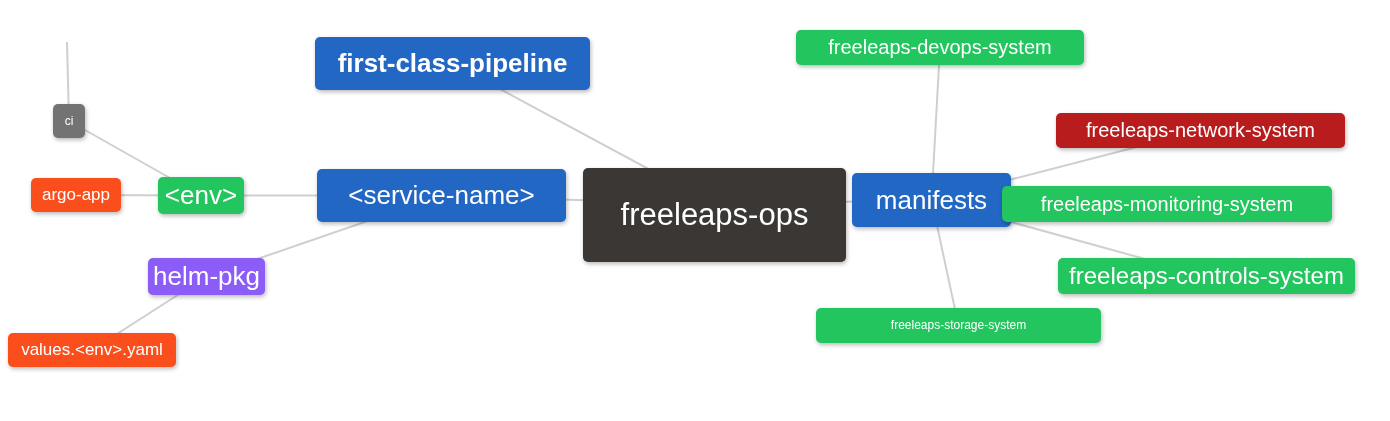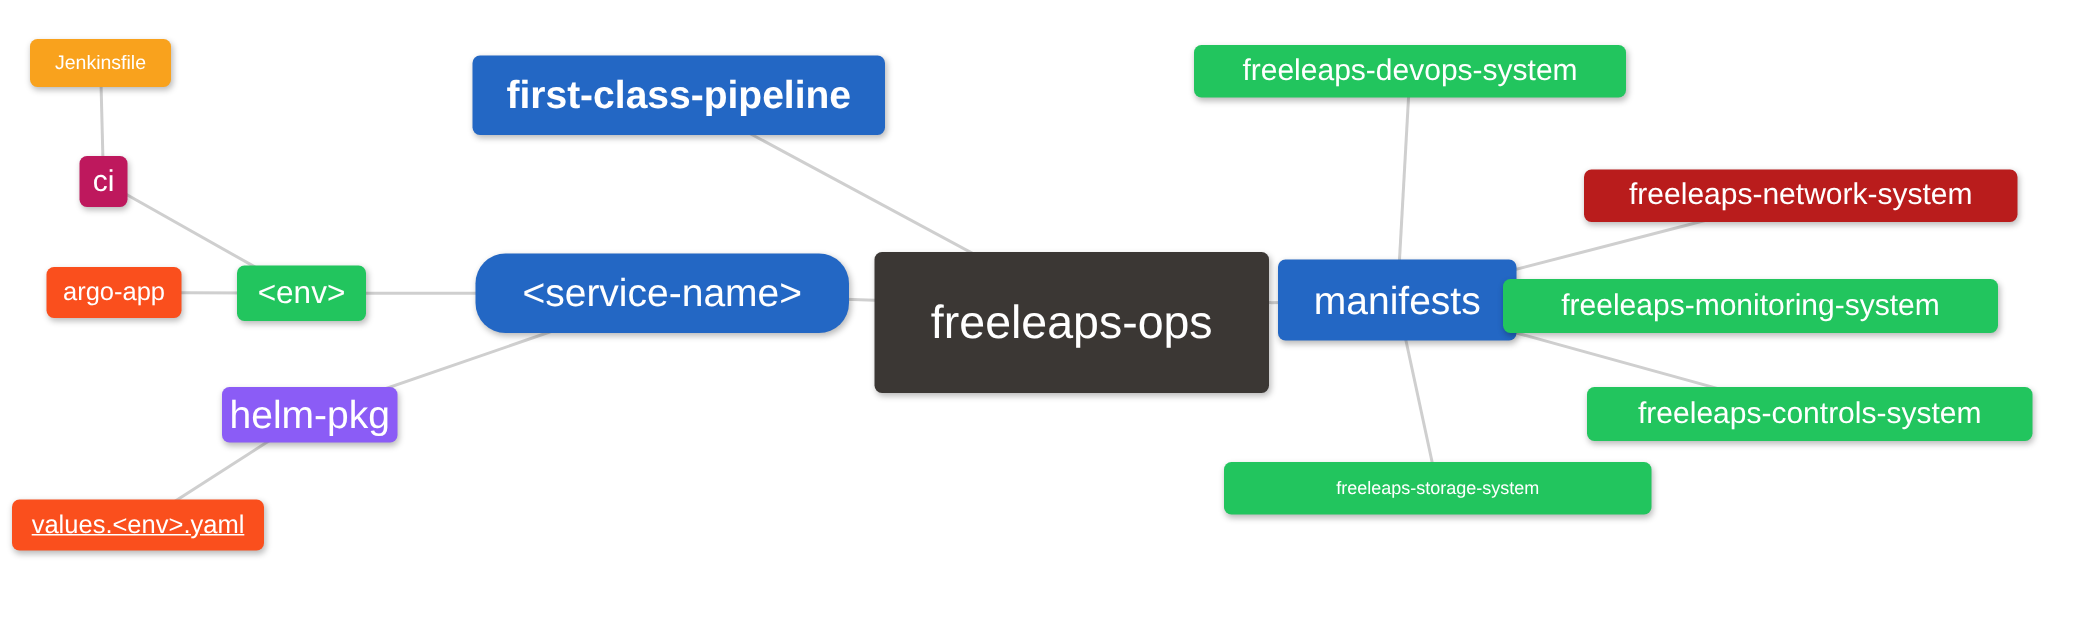--- a/index.html
+++ b/index.html
@@ -52,58 +52,55 @@
       <line x1="452.5" y1="63.5" x2="714.5" y2="204.5" stroke="#CFCFCF" stroke-width="2"></line>
       <line x1="441.5" y1="195.5" x2="714.5" y2="204.5" stroke="#CFCFCF" stroke-width="2"></line>
       <line x1="714.5" y1="204.5" x2="931.5" y2="200" stroke="#CFCFCF" stroke-width="2"></line>
       <line x1="931.5" y1="200" x2="940" y2="47.5" stroke="#CFCFCF" stroke-width="2"></line>
       <line x1="931.5" y1="200" x2="1200.5" y2="130.5" stroke="#CFCFCF" stroke-width="2"></line>
       <line x1="931.5" y1="200" x2="1214" y2="204" stroke="#CFCFCF" stroke-width="2"></line>
       <line x1="931.5" y1="200" x2="1206.5" y2="276" stroke="#CFCFCF" stroke-width="2"></line>
       <line x1="931.5" y1="200" x2="958.5" y2="325.5" stroke="#CFCFCF" stroke-width="2"></line>
     </svg>
 
-<div class="node" style="left: 20px; top: 26px; width: 94px; height: 32px; background: rgb(249, 162, 29); color: rgb(255, 255, 255); font-size: 13px;">
-      <span>Jenkinsfile</span>
-    </div>
-    <div class="node" style="left: 53px; top: 104px; width: 32px; height: 34px; background: #be185d; color: rgb(255, 255, 255); font-size: 20px;">
+    <div class="node" style="left: 53px; top: 104px; width: 32px; height: 34px; background: #737373; color: rgb(255, 255, 255); font-size: 12px;">
       <span>ci</span>
     </div>
     <div class="node" style="left: 31px; top: 178px; width: 90px; height: 34px; background: rgb(250, 79, 29); color: rgb(255, 255, 255); font-size: 17px;">
       <span>argo-app</span>
     </div>
-    <div class="node" style="left: 158px; top: 177px; width: 86px; height: 37px; background: rgb(34, 197, 94); color: rgb(255, 255, 255); font-size: 21px;">
+    <div class="node" style="left: 158px; top: 177px; width: 86px; height: 37px; background: rgb(34, 197, 94); color: rgb(255, 255, 255); font-size: 26px;">
       <span>&lt;env&gt;</span>
     </div>
     <div class="node" style="left: 148px; top: 258px; width: 117px; height: 37px; background: #8b5cf6; color: rgb(255, 255, 255); font-size: 26px;">
       <span>helm-pkg</span>
     </div>
-    <div class="node" style="left: 8px; top: 333px; width: 168px; height: 34px; background: rgb(250, 79, 29); color: rgb(255, 255, 255); font-size: 17px; text-decoration: underline;">
+    <div class="node" style="left: 8px; top: 333px; width: 168px; height: 34px; background: rgb(250, 79, 29); color: rgb(255, 255, 255); font-size: 17px;">
       <span>values.&lt;env&gt;.yaml</span>
     </div>
     <div class="node" style="left: 315px; top: 37px; width: 275px; height: 53px; background: rgb(35, 103, 196); color: rgb(255, 255, 255); font-size: 26px; font-weight: bold;">
       <span>first-class-pipeline</span>
     </div>
-    <div class="node" style="left: 317px; top: 169px; width: 249px; height: 53px; background: rgb(35, 103, 196); color: rgb(255, 255, 255); font-size: 26px; border-radius: 20px;">
+    <div class="node" style="left: 317px; top: 169px; width: 249px; height: 53px; background: rgb(35, 103, 196); color: rgb(255, 255, 255); font-size: 26px;">
       <span>&lt;service-name&gt;</span>
     </div>
     <div class="node" style="left: 583px; top: 168px; width: 263px; height: 94px; background: rgb(59, 55, 52); color: rgb(255, 255, 255); font-size: 31px;">
       <span>freeleaps-ops</span>
     </div>
     <div class="node" style="left: 852px; top: 173px; width: 159px; height: 54px; background: rgb(35, 103, 196); color: rgb(255, 255, 255); font-size: 26px;">
       <span>manifests</span>
     </div>
     <div class="node" style="left: 796px; top: 30px; width: 288px; height: 35px; background: rgb(34, 197, 94); color: rgb(255, 255, 255); font-size: 20px;">
       <span>freeleaps-devops-system</span>
     </div>
     <div class="node" style="left: 1056px; top: 113px; width: 289px; height: 35px; background: #b91c1c; color: rgb(255, 255, 255); font-size: 20px;">
       <span>freeleaps-network-system</span>
     </div>
     <div class="node" style="left: 1002px; top: 186px; width: 330px; height: 36px; background: rgb(34, 197, 94); color: rgb(255, 255, 255); font-size: 20px;">
       <span>freeleaps-monitoring-system</span>
     </div>
-    <div class="node" style="left: 1058px; top: 258px; width: 297px; height: 36px; background: rgb(34, 197, 94); color: rgb(255, 255, 255); font-size: 20px;">
+    <div class="node" style="left: 1058px; top: 258px; width: 297px; height: 36px; background: rgb(34, 197, 94); color: rgb(255, 255, 255); font-size: 24px;">
       <span>freeleaps-controls-system</span>
     </div>
     <div class="node" style="left: 816px; top: 308px; width: 285px; height: 35px; background: rgb(34, 197, 94); color: rgb(255, 255, 255); font-size: 12px;">
       <span>freeleaps-storage-system</span>
     </div>
   </div>
 
 </body></html>

